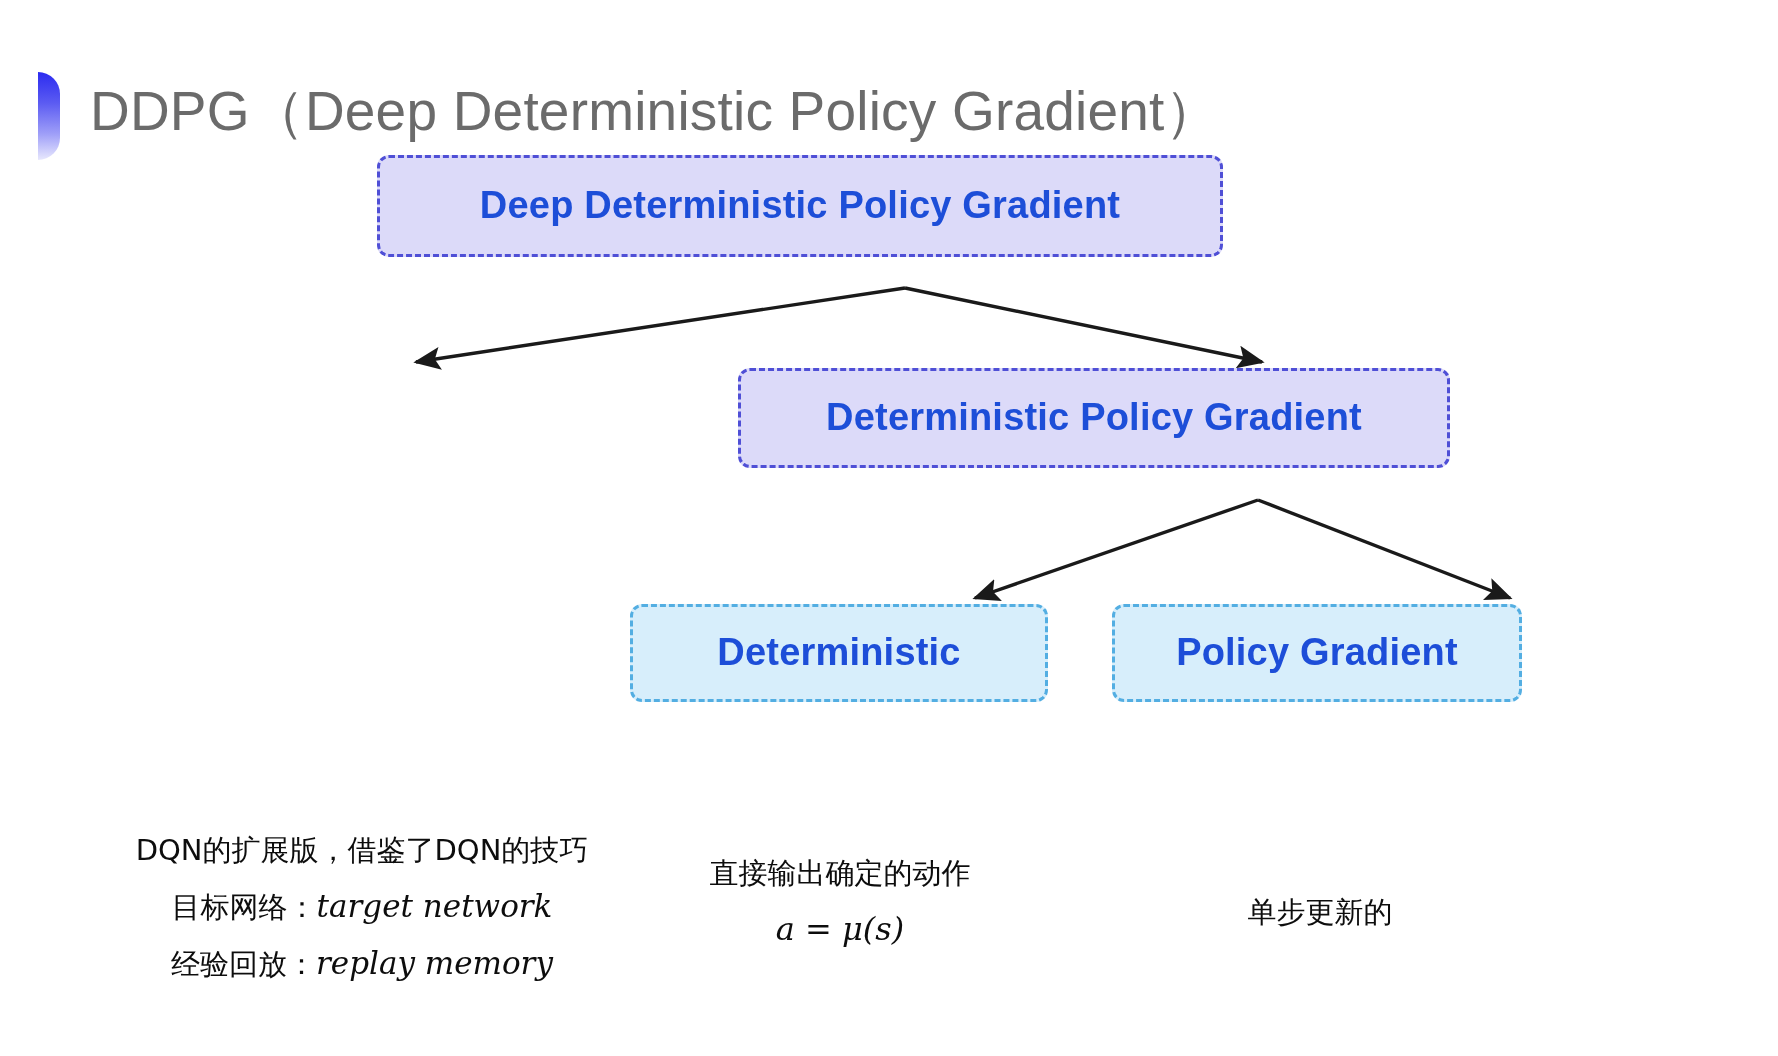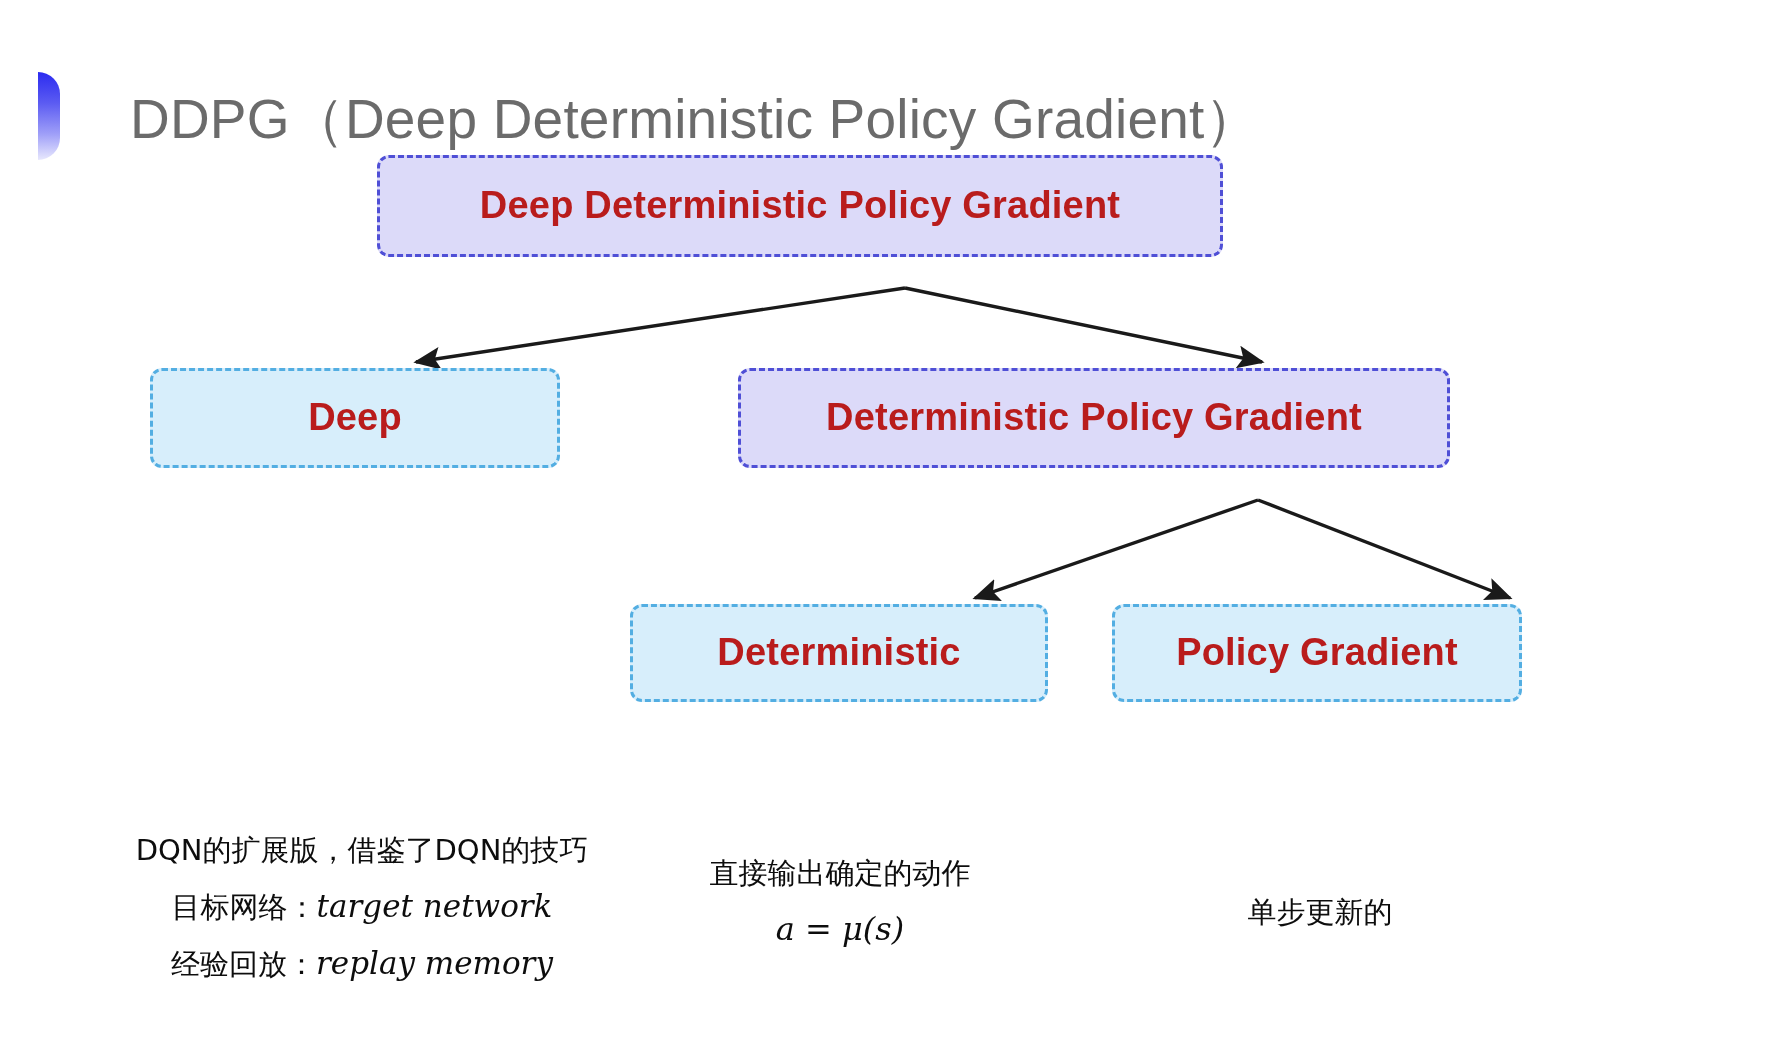--- a/index.html
+++ b/index.html
@@ -32,40 +32,39 @@
     top: 14px;
     width: 22px;
     height: 88px;
     border-top-right-radius: 44px 44px;
     border-bottom-right-radius: 44px 44px;
     background: linear-gradient(to bottom, #2b2bf0 0%, #5b5bf2 35%, #9e9ef8 70%, #e8e8fd 100%);
   }
   #title-text {
     position: absolute;
     left: 52px;
-    top: 8px;
+    top: 0px;
     font-size: 55px;
     line-height: 106px;
     color: #6b6b6b;
     letter-spacing: 0.2px;
     white-space: nowrap;
     font-weight: 400;
-    margin-left: 40px;
   }
 
   
   .node {
     position: absolute;
     box-sizing: border-box;
     border-radius: 12px;
     display: flex;
     align-items: center;
     justify-content: center;
     text-align: right;
-    color: #b91c1c;
+    color: #1d4ed8;
     font-weight: 600;
   }
   .node-purple {
     background: #dcdaf9;
     border: 3px dashed #4f4fd6;
   }
   .node-cyan {
     background: #d7eefb;
     border: 3px dashed #53aee2;
   }
@@ -140,23 +139,20 @@
 
     <line x1="1258" y1="500" x2="975" y2="598" stroke="#1a1a1a" stroke-width="3.4" marker-end="url(#ahead)"></line>
 
     <line x1="1258" y1="500" x2="1510" y2="598" stroke="#1a1a1a" stroke-width="3.4" marker-end="url(#ahead)"></line>
   </svg>
 
   <div id="node-root" class="node node-purple">
     <span class="node-label">Deep Deterministic Policy Gradient</span>
   </div>
 
-  <div id="node-deep" class="node node-cyan">
-    <span class="node-label">Deep</span>
-  </div>
 
   <div id="node-dpg" class="node node-purple">
     <span class="node-label">Deterministic Policy Gradient</span>
   </div>
 
   <div id="node-pg" class="node node-cyan">
     <span class="node-label">Policy Gradient</span>
   </div>
 
   <div id="node-det" class="node node-cyan">

